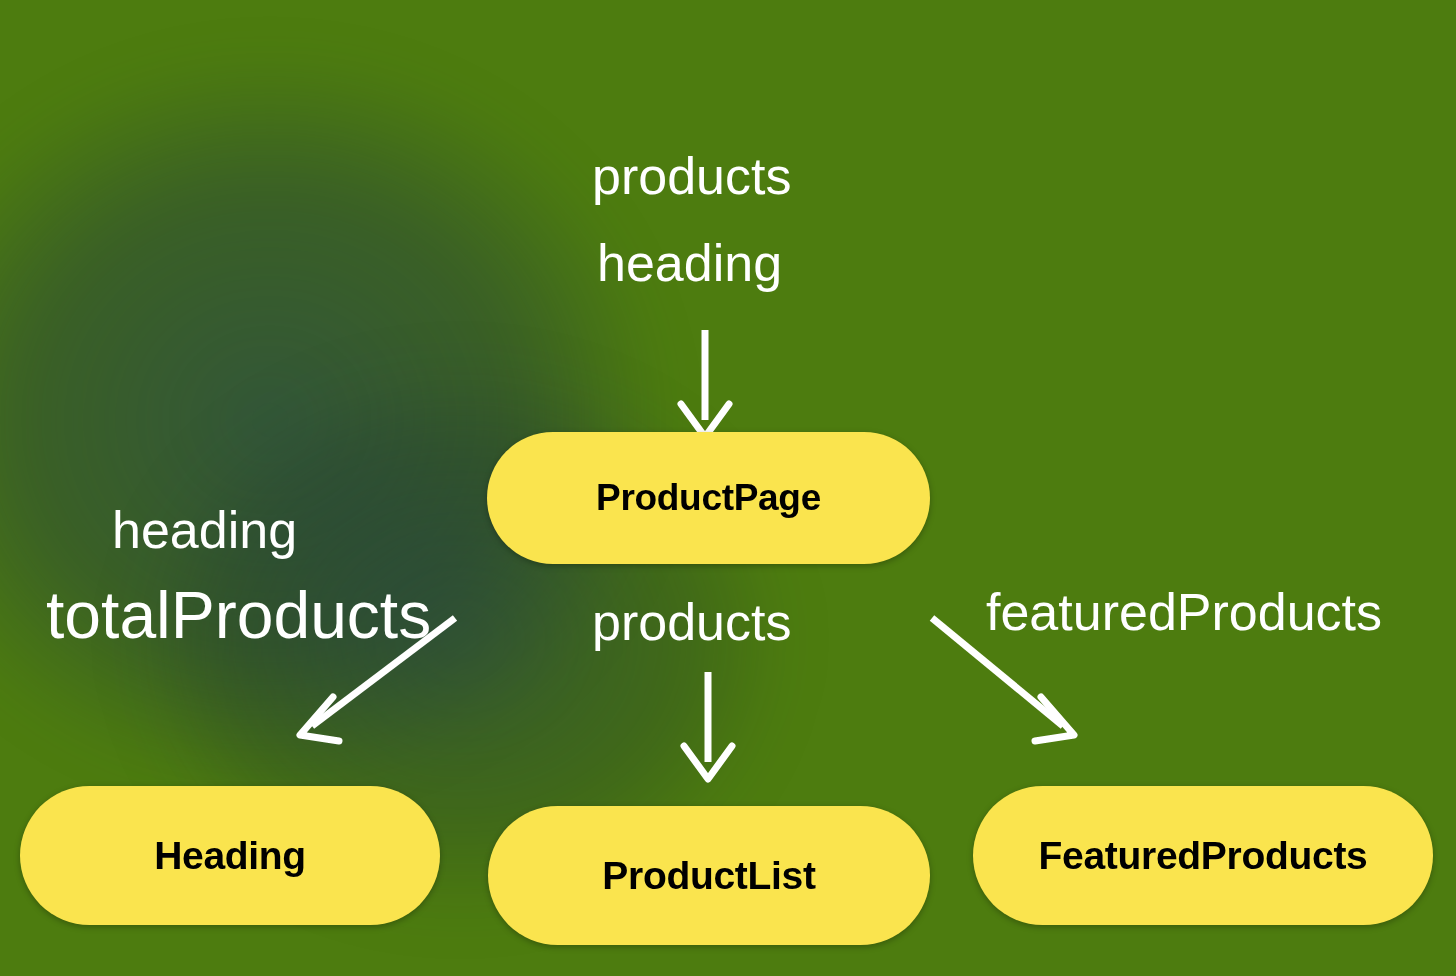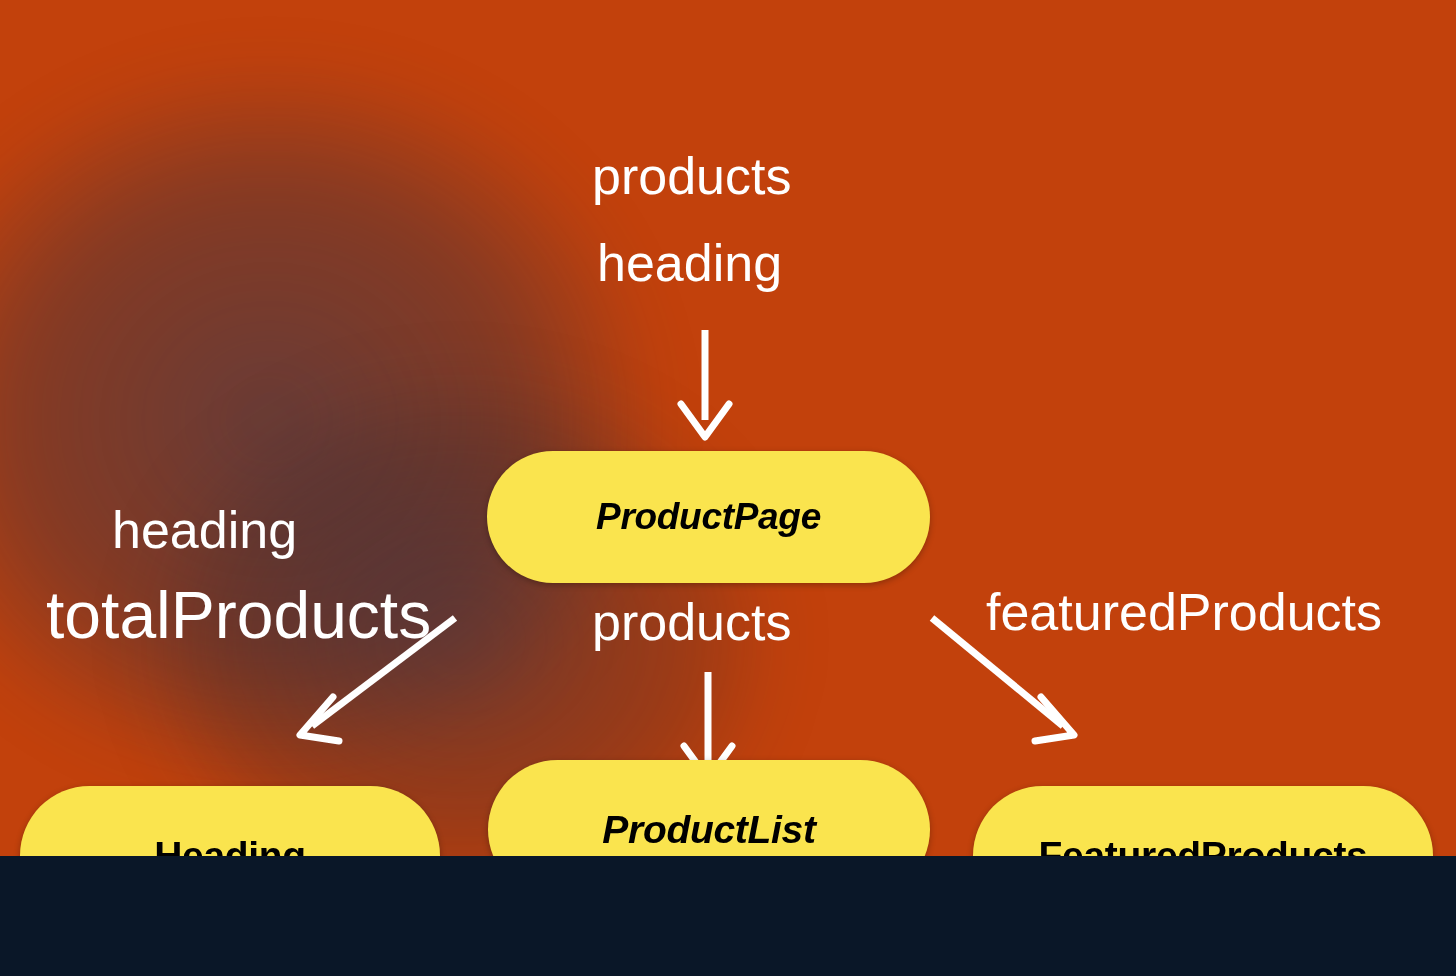--- a/index.html
+++ b/index.html
@@ -3,23 +3,23 @@
 <meta charset="utf-8">
 <style>
   html, body {
     margin: 0;
     padding: 0;
     background: #0a1728;
   }
   #stage {
     position: relative;
     width: 1456px;
-    height: 856px;
+    height: 976px;
     overflow: hidden;
-    background: #c2410c;
+    background: #4d7c0f;
     font-family: "Liberation Sans", sans-serif;
   }
   
   #glow-a {
     position: absolute;
     left: -120px;
     top: 60px;
     width: 780px;
     height: 720px;
     border-radius: 50%;
@@ -54,27 +54,27 @@
     border-radius: 999px;
     color: #000000;
     font-weight: bold;
     letter-spacing: -0.3px;
     box-shadow: 0 2px 6px rgba(0,0,0,0.28);
   }
   .node-label {
     white-space: nowrap;
   }
 
-  #node-productpage { left: 487px; top: 451px; width: 443px; height: 132px; font-style: italic; }
+  #node-productpage { left: 487px; top: 432px; width: 443px; height: 132px; }
   #node-productpage .node-label { font-size: 37px; }
 
   #node-heading { left: 20px; top: 786px; width: 420px; height: 139px; }
   #node-heading .node-label { font-size: 39px; }
 
-  #node-productlist { left: 488px; top: 760px; width: 442px; height: 139px; font-style: italic; }
+  #node-productlist { left: 488px; top: 806px; width: 442px; height: 139px; }
   #node-productlist .node-label { font-size: 39px; }
 
   #node-featuredproducts { left: 973px; top: 786px; width: 460px; height: 139px; }
   #node-featuredproducts .node-label { font-size: 39px; }
 
   .edge-label {
     position: absolute;
     color: #ffffff;
     font-weight: 300;
     white-space: nowrap;

